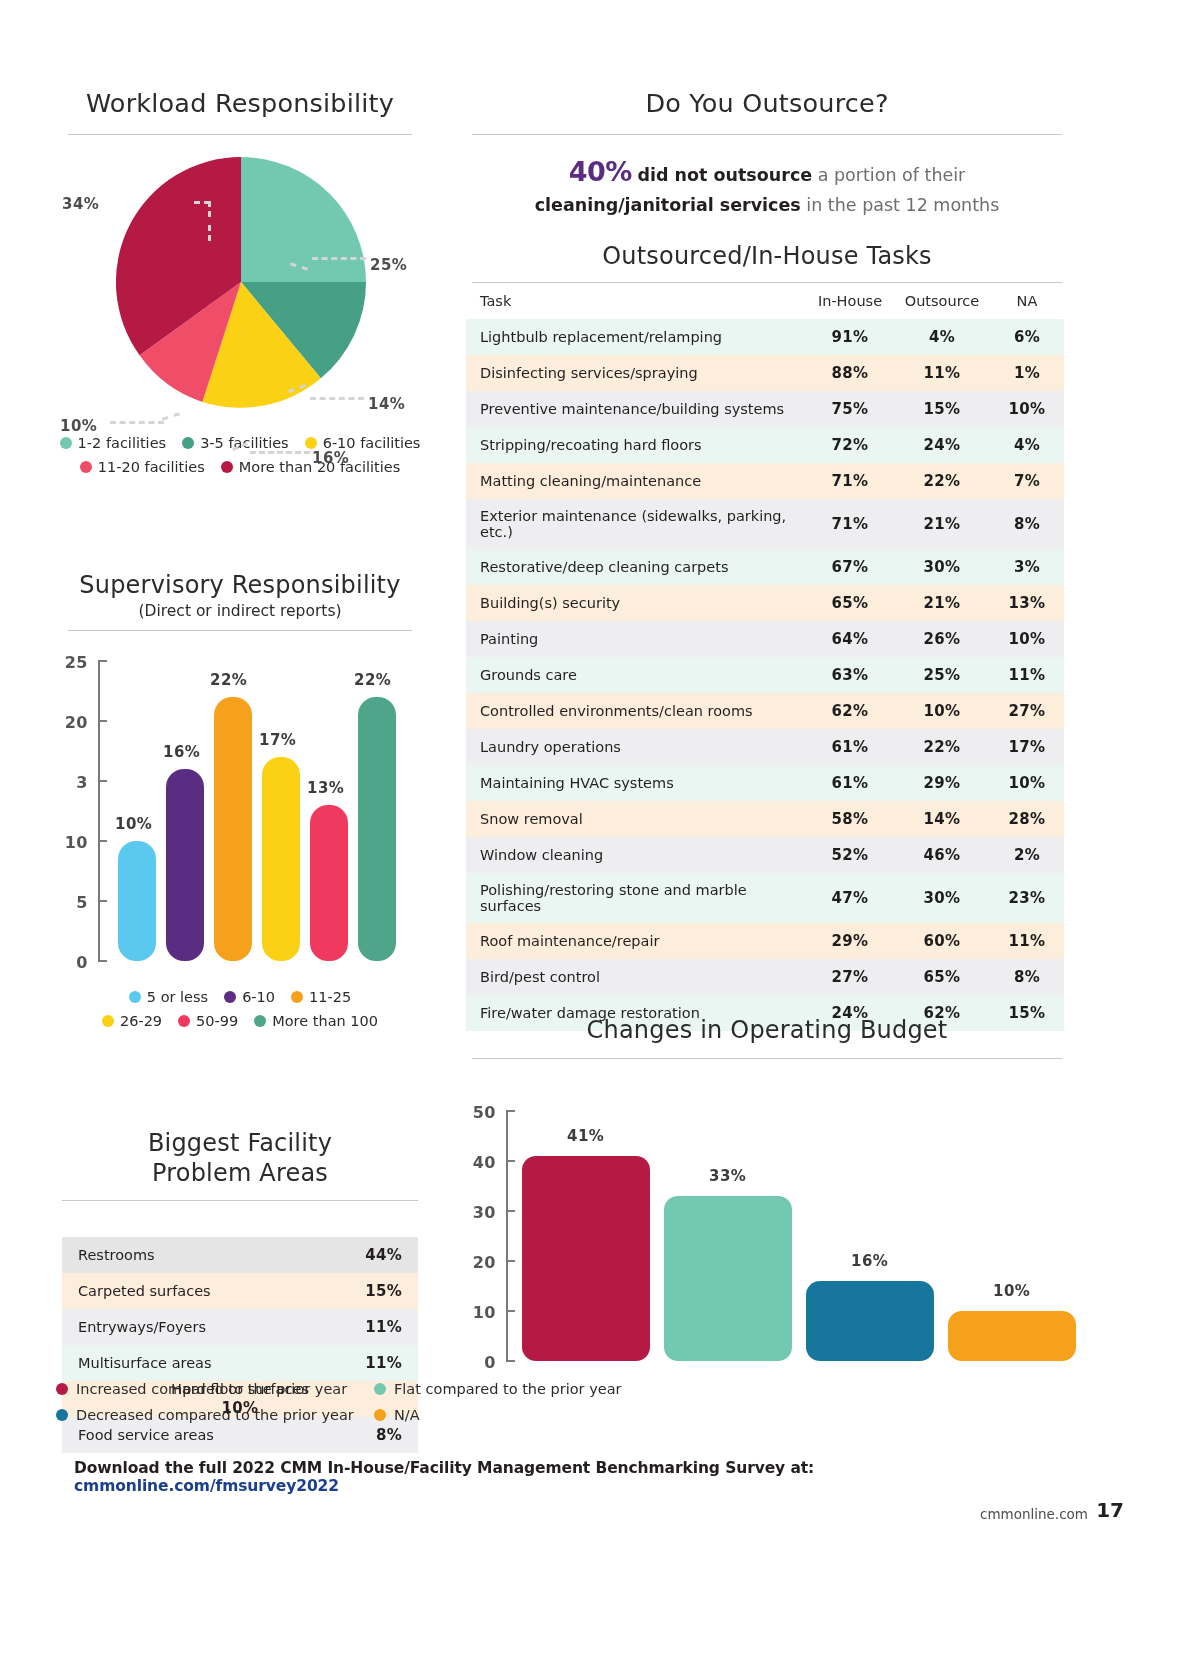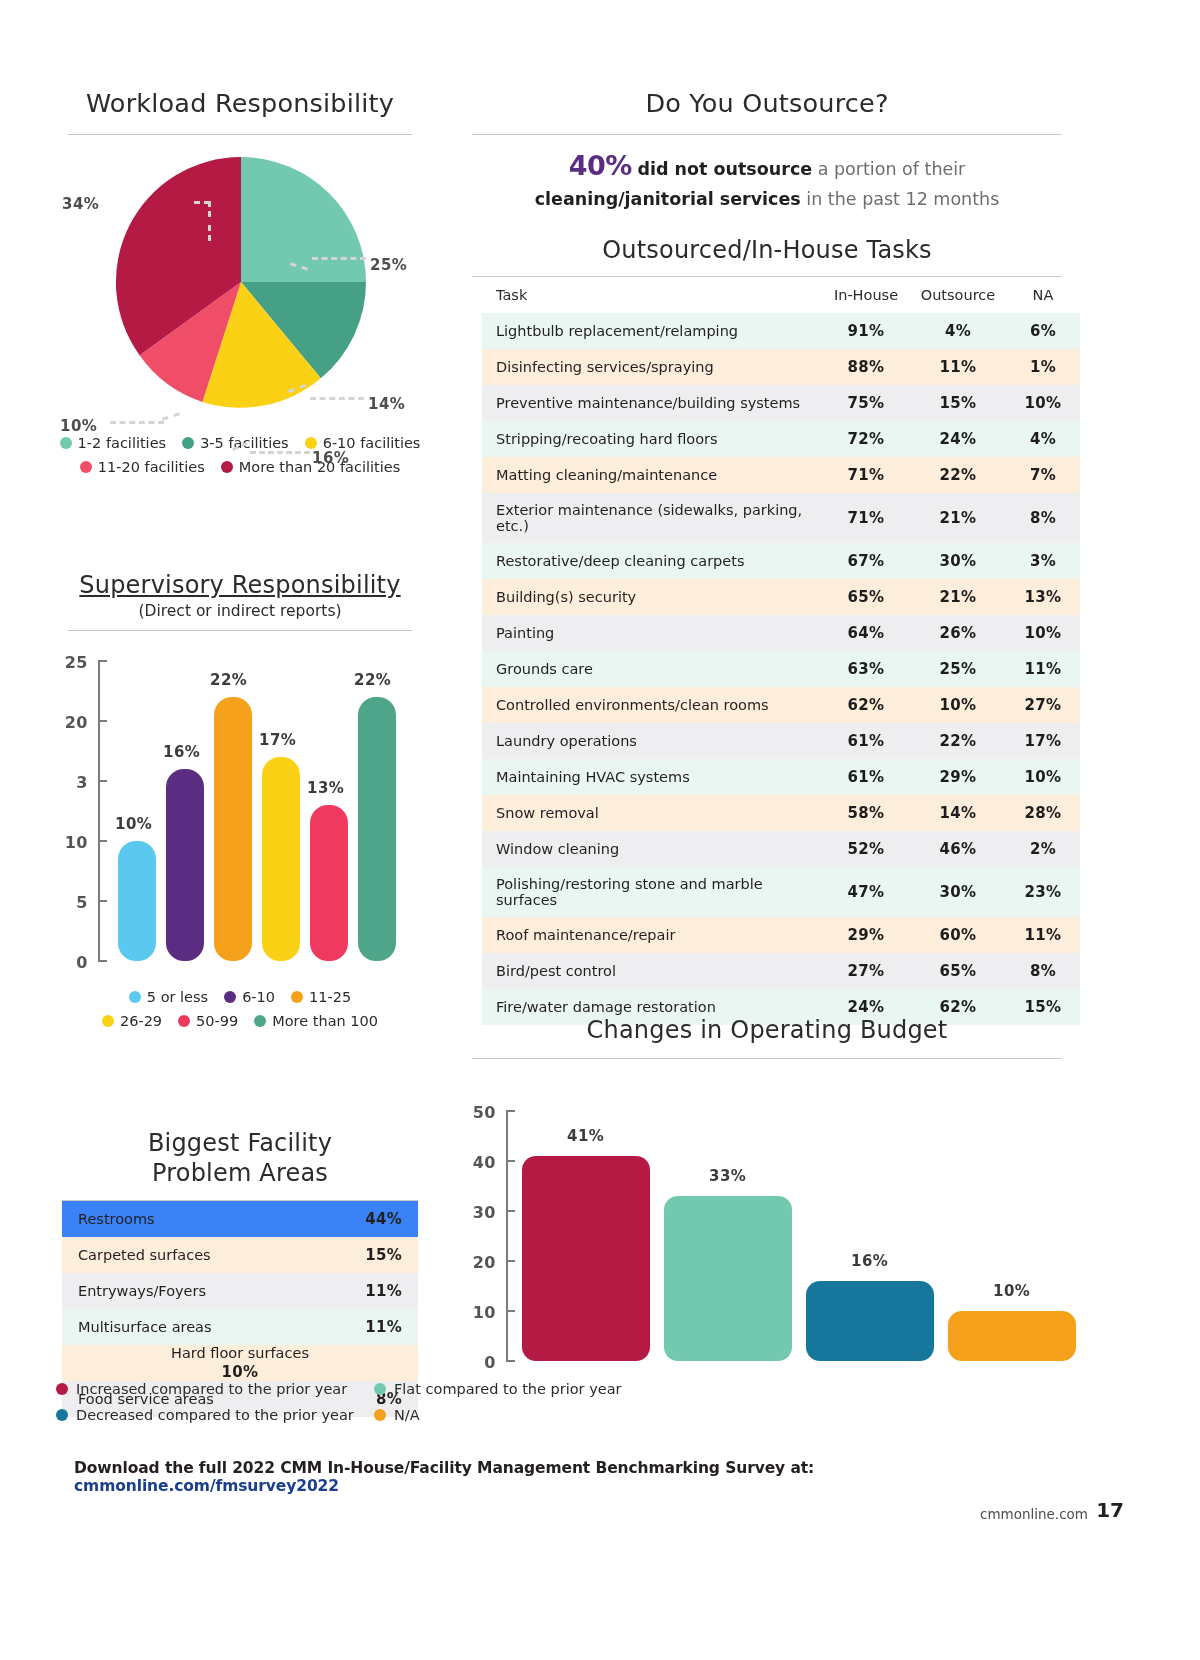--- a/index.html
+++ b/index.html
@@ -41,48 +41,48 @@
   .legend { margin-top: 2px; }
   .legend-row {
     display: flex; justify-content: center; align-items: center;
     flex-wrap: nowrap; gap: 16px; line-height: 24px;
   }
   .lg-item { display: flex; align-items: center; gap: 6px; font-size: 14.5px; color: #2b2b2b; white-space: nowrap; }
   .dot { width: 12px; height: 12px; border-radius: 50%; display: inline-block; flex: none; }
 
   
   .col-sup { position: absolute; left: 62px; top: 570px; width: 356px; }
-  .title-sup { font-size: 24px; line-height: 30px; text-decoration: underline; }
+  .title-sup { font-size: 24px; line-height: 30px; }
   .sub-sup { font-size: 15.5px; text-align: center; color: #2b2b2b; margin-top: 2px; }
   .hr-sup { margin: 10px 6px 0 6px; }
 
   .barchart { position: relative; width: 356px; height: 350px; margin-top: 10px; }
   .ytick { position: absolute; font-size: 16px; font-weight: 700; color: #555; text-align: right; width: 26px; letter-spacing: .5px; }
   .axisline { position: absolute; background: #7a7a7a; }
   .bar { position: absolute; border-radius: 18px; }
   .barlbl { position: absolute; font-size: 15px; font-weight: 700; color: #3c3c3c; letter-spacing: .5px; }
 
   
   .col-prob { position: absolute; left: 62px; top: 1128px; width: 356px; }
   .title-prob { font-size: 24px; line-height: 30px; }
   .hr-prob { margin-top: 12px; }
   .prow { display: flex; justify-content: space-between; align-items: center; height: 36px; padding: 0 16px; font-size: 14.5px; }
   .prow .pv { font-weight: 700; font-size: 15px; letter-spacing: .3px; }
 
   
   .col-right { position: absolute; left: 462px; top: 86px; width: 610px; }
   .title-outs { font-size: 25.5px; line-height: 34px; }
   .hr-outs { margin: 14px 10px 0 10px; }
-  .callout { text-align: center; font-size: 17.5px; line-height: 30px; color: #6e6e6e; margin-top: 16px; }
+  .callout { text-align: center; font-size: 17.5px; line-height: 30px; color: #6e6e6e; margin-top: 22px; }
   .callout b { color: #231f20; font-weight: 700; }
   .callout .pct40 { color: #5b2d82; font-weight: 700; font-size: 27px; letter-spacing: -.5px; }
   .title-tasks { font-size: 24px; line-height: 32px; margin-top: 20px; }
   .hr-tasks { margin: 10px 10px 0 10px; }
 
-  table.tasks { width: 598px; border-collapse: collapse; margin-top: 0; margin-left: 20px; table-layout: fixed; }
+  table.tasks { width: 598px; border-collapse: collapse; margin-top: 0; margin-left: 4px; table-layout: fixed; }
   table.tasks th {
     font-weight: 400; font-size: 14.5px; color: #2b2b2b;
     padding: 10px 0 10px 0; text-align: center; background: #fff;
   }
   table.tasks th.tk { text-align: left; padding-left: 14px; }
   table.tasks td { font-size: 14.5px; padding: 9px 0; text-align: center; }
   table.tasks td.tk { text-align: left; padding-left: 14px; color: #231f20; }
   table.tasks td.num { font-weight: 700; font-size: 15px; letter-spacing: .3px; color: #1d1d1d; }
 
   
@@ -246,21 +246,21 @@
         </span>
       </div>
     </div>
   </div>
 
   <div class="col-prob">
     <div class="sec-title title-prob">Biggest Facility</div>
     <div class="sec-title title-prob">Problem Areas</div>
     <div class="rule hr-prob"></div>
 
-    <div class="prow" style="background:#3b82f6;">
+    <div class="prow" style="background:#e5e5e5;margin-top:36px;">
       <span>Restrooms</span>
       <span class="pv">44%</span>
     </div>
     <div class="prow" style="background:#fdeedc;">
       <span>Carpeted surfaces</span>
       <span class="pv">15%</span>
     </div>
     <div class="prow" style="background:#eeeef0;">
       <span>Entryways/Foyers</span>
       <span class="pv">11%</span>

